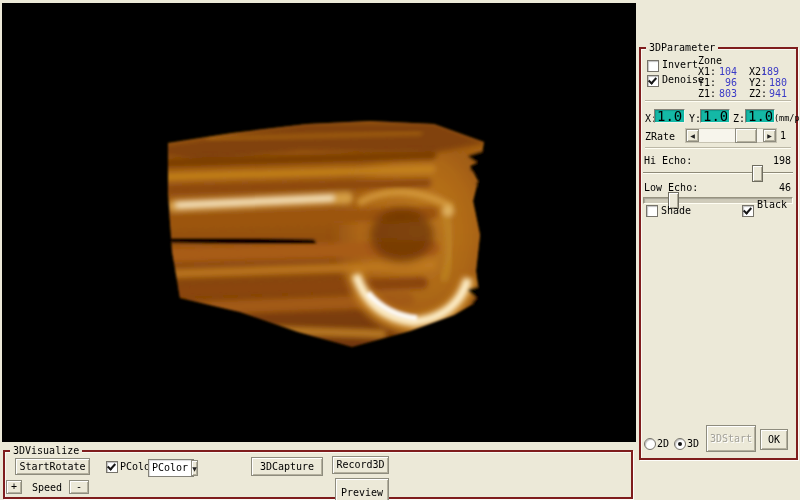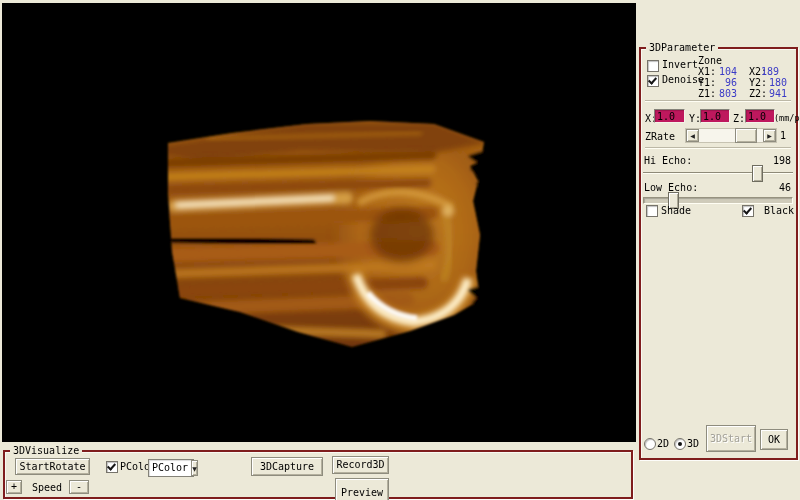--- a/index.html
+++ b/index.html
@@ -28,24 +28,24 @@
   
   .checkbox{position:absolute;width:10px;height:10px;background:#fff;border:1px solid #76736a;
     box-shadow:inset 1px 1px 1px rgba(0,0,0,.25);}
   .checkbox.checked::after{content:"";position:absolute;left:2px;top:0px;width:3px;height:6px;
     border:solid #161616;border-width:0 2px 2px 0;transform:rotate(42deg);}
   .radio{position:absolute;width:10px;height:10px;border-radius:50%;background:#fff;border:1px solid #76736a;
     box-shadow:inset 1px 1px 1px rgba(0,0,0,.25);}
   .radio.checked::after{content:"";position:absolute;left:3px;top:3px;width:4px;height:4px;border-radius:50%;background:#111;}
 
   
-  .tinput{position:absolute;height:12px;background:#be185d;border:1px solid #848278;
+  .tinput{position:absolute;height:12px;background:#14b8a6;border:1px solid #848278;
     border-bottom-color:#f4f2e8;border-right-color:#f4f2e8;
     box-shadow:inset 1px 1px 1px rgba(0,0,0,.18);
-    font-family:inherit;font-size:10px;padding:0 2px;color:#000;}
+    font-family:inherit;font-size:14px;padding:0 2px;color:#000;}
 
   
   .scrollbar{position:absolute;height:13px;background:#f7f5ec;border:1px solid #c7c3b2;display:flex;}
   .sb-btn{width:13px;height:100%;background:#ece9d8;border:1px solid #8e8c7e;box-sizing:border-box;
     box-shadow:inset 1px 1px 0 #fff, inset -1px -1px 0 #b4b09e;
     display:flex;align-items:center;justify-content:center;cursor:pointer;
     font-family:"DejaVu Sans",sans-serif;font-size:6px;line-height:6px;color:#222;}
   .sb-track{position:relative;flex:1;}
   .sb-thumb{position:absolute;top:-1px;left:36px;width:20px;height:13px;background:#ece9d8;border:1px solid #8e8c7e;
     box-shadow:inset 1px 1px 0 #fff, inset -1px -1px 0 #b4b09e;cursor:pointer;}
@@ -191,21 +191,21 @@
       <span class="abs lbl" style="left:3px;top:133px;text-align:center;">Low Echo:</span>
       <span class="abs lbl val-right" style="right:5px;top:133px;width:30px;">46</span>
       <div class="slider" style="left:2px;top:143px;width:150px;">
         <div class="track-thick"></div>
         <div class="thumb" style="left: 25px;"></div>
       </div>
 
       <span class="checkbox" style="left:5px;top:156px;"></span>
       <span class="abs lbl" style="left:20px;top:156px;">Shade</span>
       <span class="checkbox checked" style="left:101px;top:156px;"></span>
-      <span class="abs lbl" style="left:116px;top:156px;margin-left:7px;">Black</span>
+      <span class="abs lbl" style="left:116px;top:150px;">Black</span>
 
       <span class="radio" style="left:3px;top:389px;"></span>
       <span class="abs lbl" style="left:16px;top:389px;">2D</span>
       <span class="radio checked" style="left:33px;top:389px;"></span>
       <span class="abs lbl" style="left:46px;top:389px;">3D</span>
 
       <button class="btn disabled" style="left:65px;top:376px;width:50px;height:27px;text-align:right;">3DStart</button>
       <button class="btn" style="left:119px;top:380px;width:28px;height:21px;">OK</button>
     </div>
   </div>

